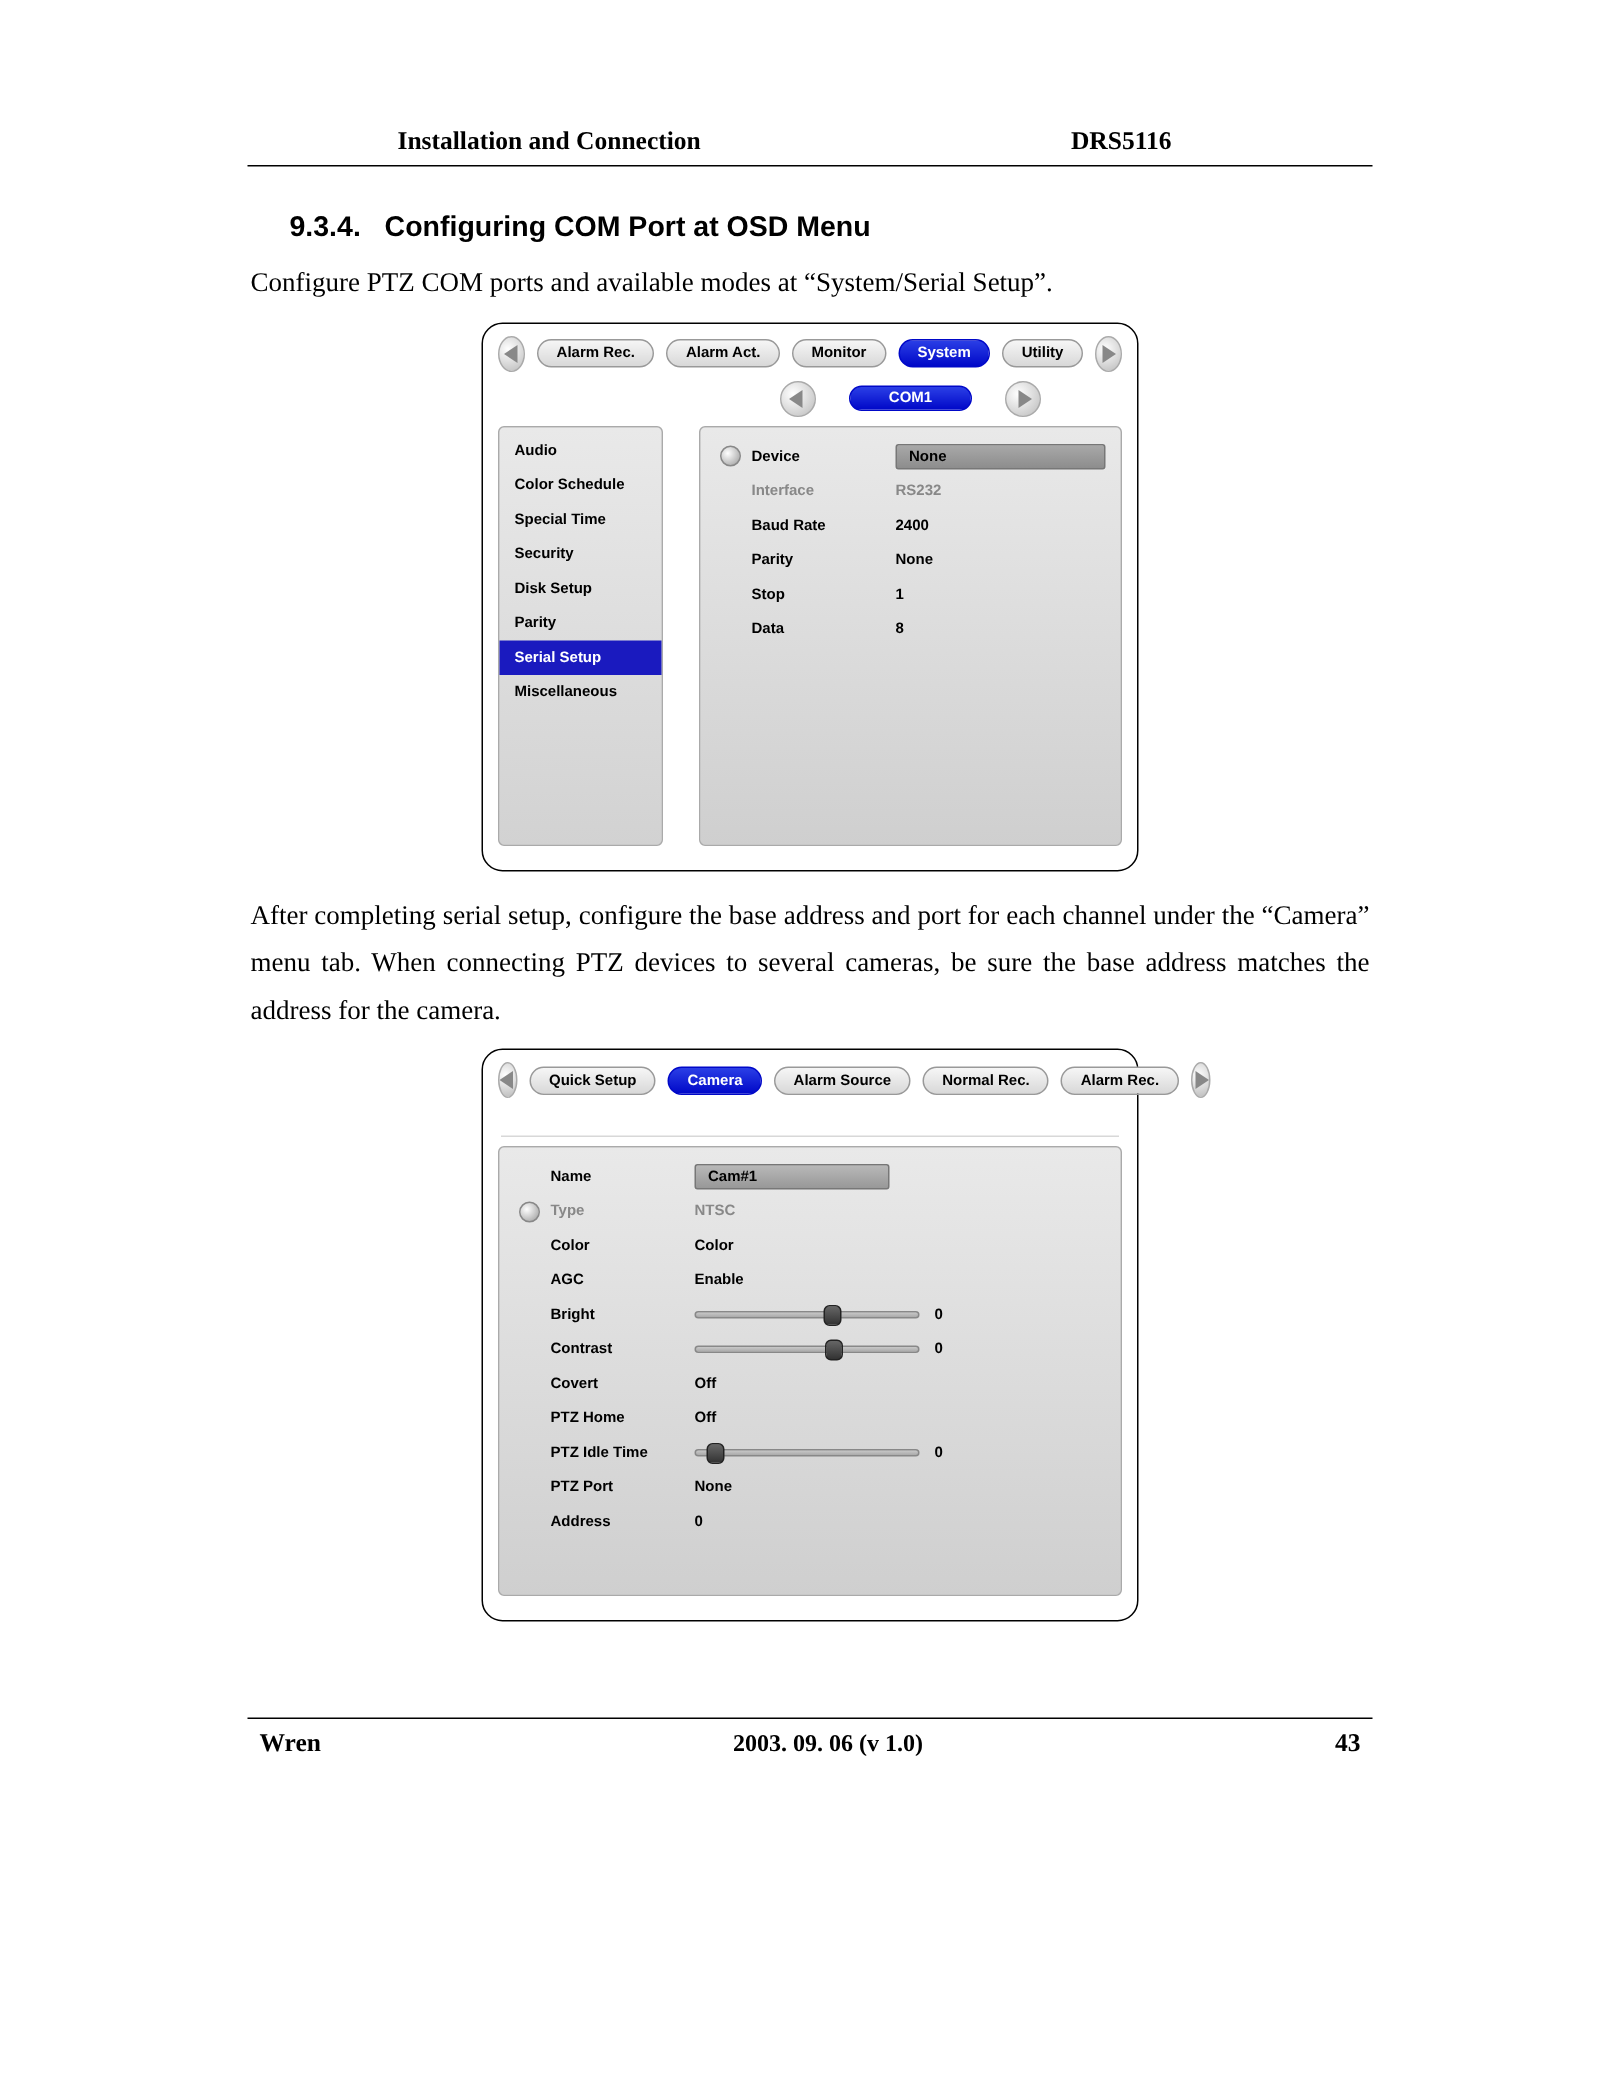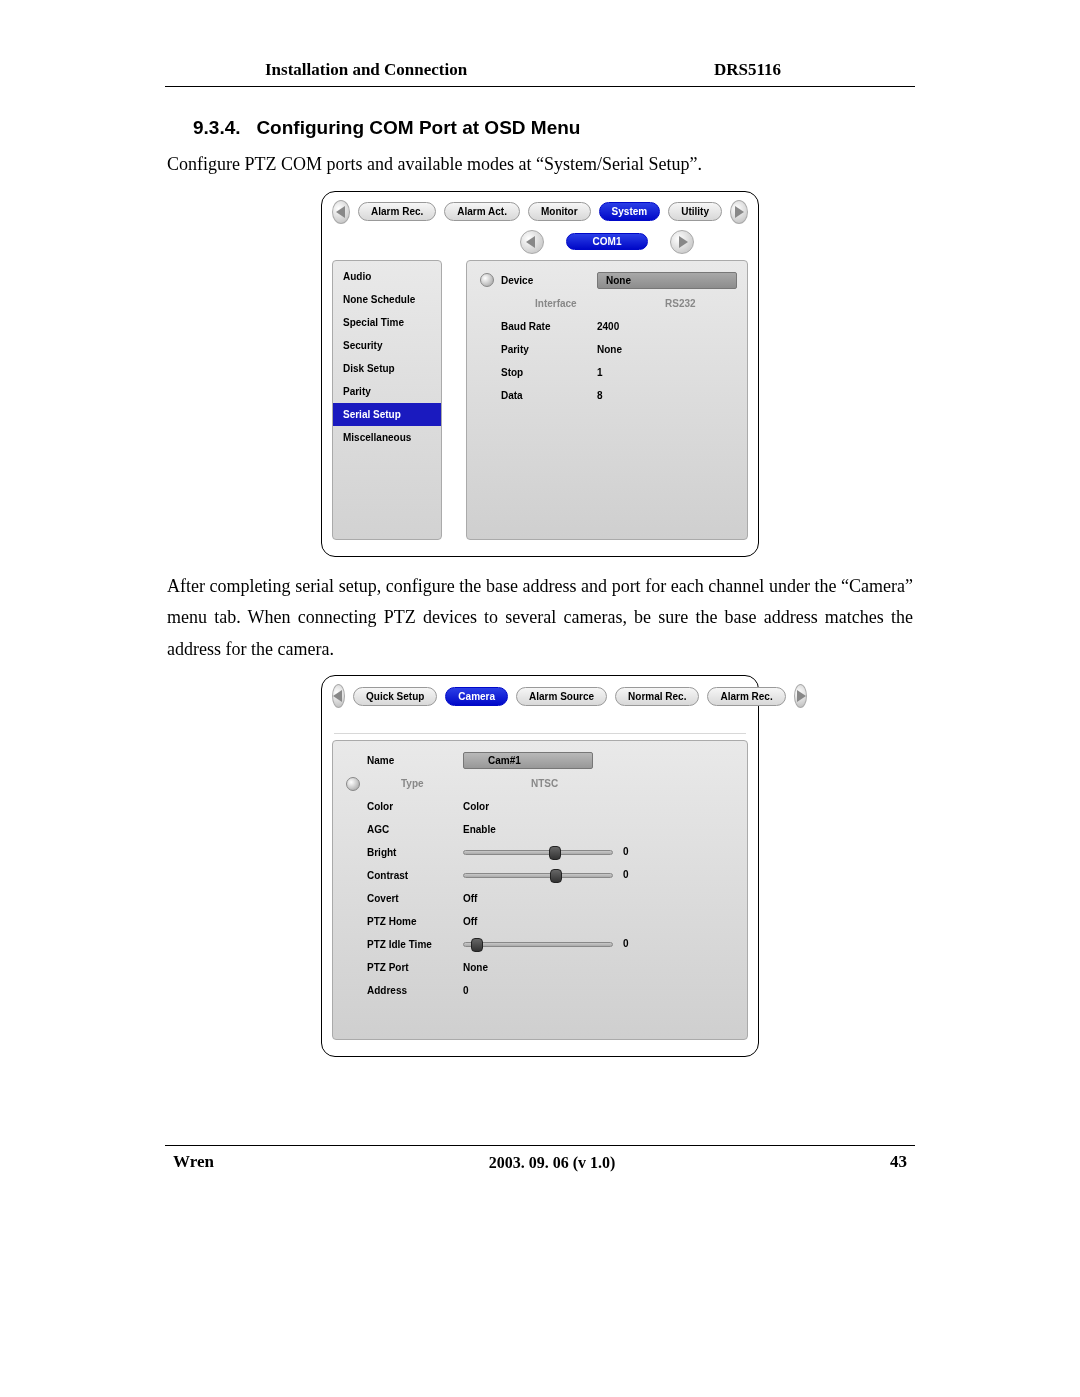--- a/index.html
+++ b/index.html
@@ -17,20 +17,21 @@
     top: 60px;
     width: 750px;
   }
   .header-row {
     display: flex;
     justify-content: space-between;
     font-family: "Times New Roman", serif;
     font-weight: bold;
     font-size: 17px;
     padding: 0 4px 4px 100px;
+    margin-top: 24px;
   }
   .header-row .right { padding-right: 130px; }
   .hr-thin {
     border: none;
     border-top: 1.5px solid #000;
     margin: 2px 0 30px 0;
   }
   .section-title {
     font-family: Arial, Helvetica, sans-serif;
     font-weight: bold;
@@ -139,21 +140,21 @@
   .detail-row .bullet {
     width: 20px; display:flex; align-items:center; justify-content:center;
   }
   .bullet .disc {
     width:14px; height:14px; border-radius:50%;
     background: radial-gradient(circle at 35% 35%, #fff,#999);
     border:1px solid #888;
   }
   .detail-row .lab { width: 100px; padding-left: 4px;}
   .detail-row .val { flex:1; }
-  .dimmed { color:#888;margin-left:34px; }
+  .dimmed { color:#888; }
   .val-box {
     display:inline-block;
     background: linear-gradient(#a8a8a8,#8d8d8d);
     border:1px solid #777;
     border-radius: 2px;
     color:#000;
     padding: 2px 8px;
     min-width: 140px;
     font-size: 10px;
   }
@@ -172,21 +173,21 @@
     width:12px; height:14px; border-radius:4px;
     background: linear-gradient(#666,#333);
     border:1px solid #222;
   }
   .slider-num { margin-left:10px; font-size:10px; font-weight:bold; }
   .val-input {
     display:inline-block;
     background: linear-gradient(#b8b8b8,#989898);
     border:1px solid #777;
     border-radius:2px;
-    padding: 2px 24px;
+    padding: 2px 8px;
     min-width: 130px;
     font-size:10px;
     color:#000;
   }
 
   .footer {
     position:absolute;
     left:165px;
     top:1145px;
     width:750px;
@@ -238,21 +239,21 @@
           <div class="arrow-tri"></div>
         </div>
       <div class="pill active">COM1</div>
       <div class="arrow-disc arrow-right">
           <div class="arrow-tri"></div>
         </div>
     </div>
     <div class="split-body">
       <div class="side-list" id="side1">
           <div class="side-item">Audio</div>
-          <div class="side-item">None Schedule</div>
+          <div class="side-item">Color Schedule</div>
           <div class="side-item">Special Time</div>
           <div class="side-item">Security</div>
           <div class="side-item">Disk Setup</div>
           <div class="side-item">Parity</div>
           <div class="side-item active">Serial Setup</div>
           <div class="side-item">Miscellaneous</div>
         </div>
       <div class="detail-pane" id="detail1">
           <div class="detail-row">
             <div class="bullet">

